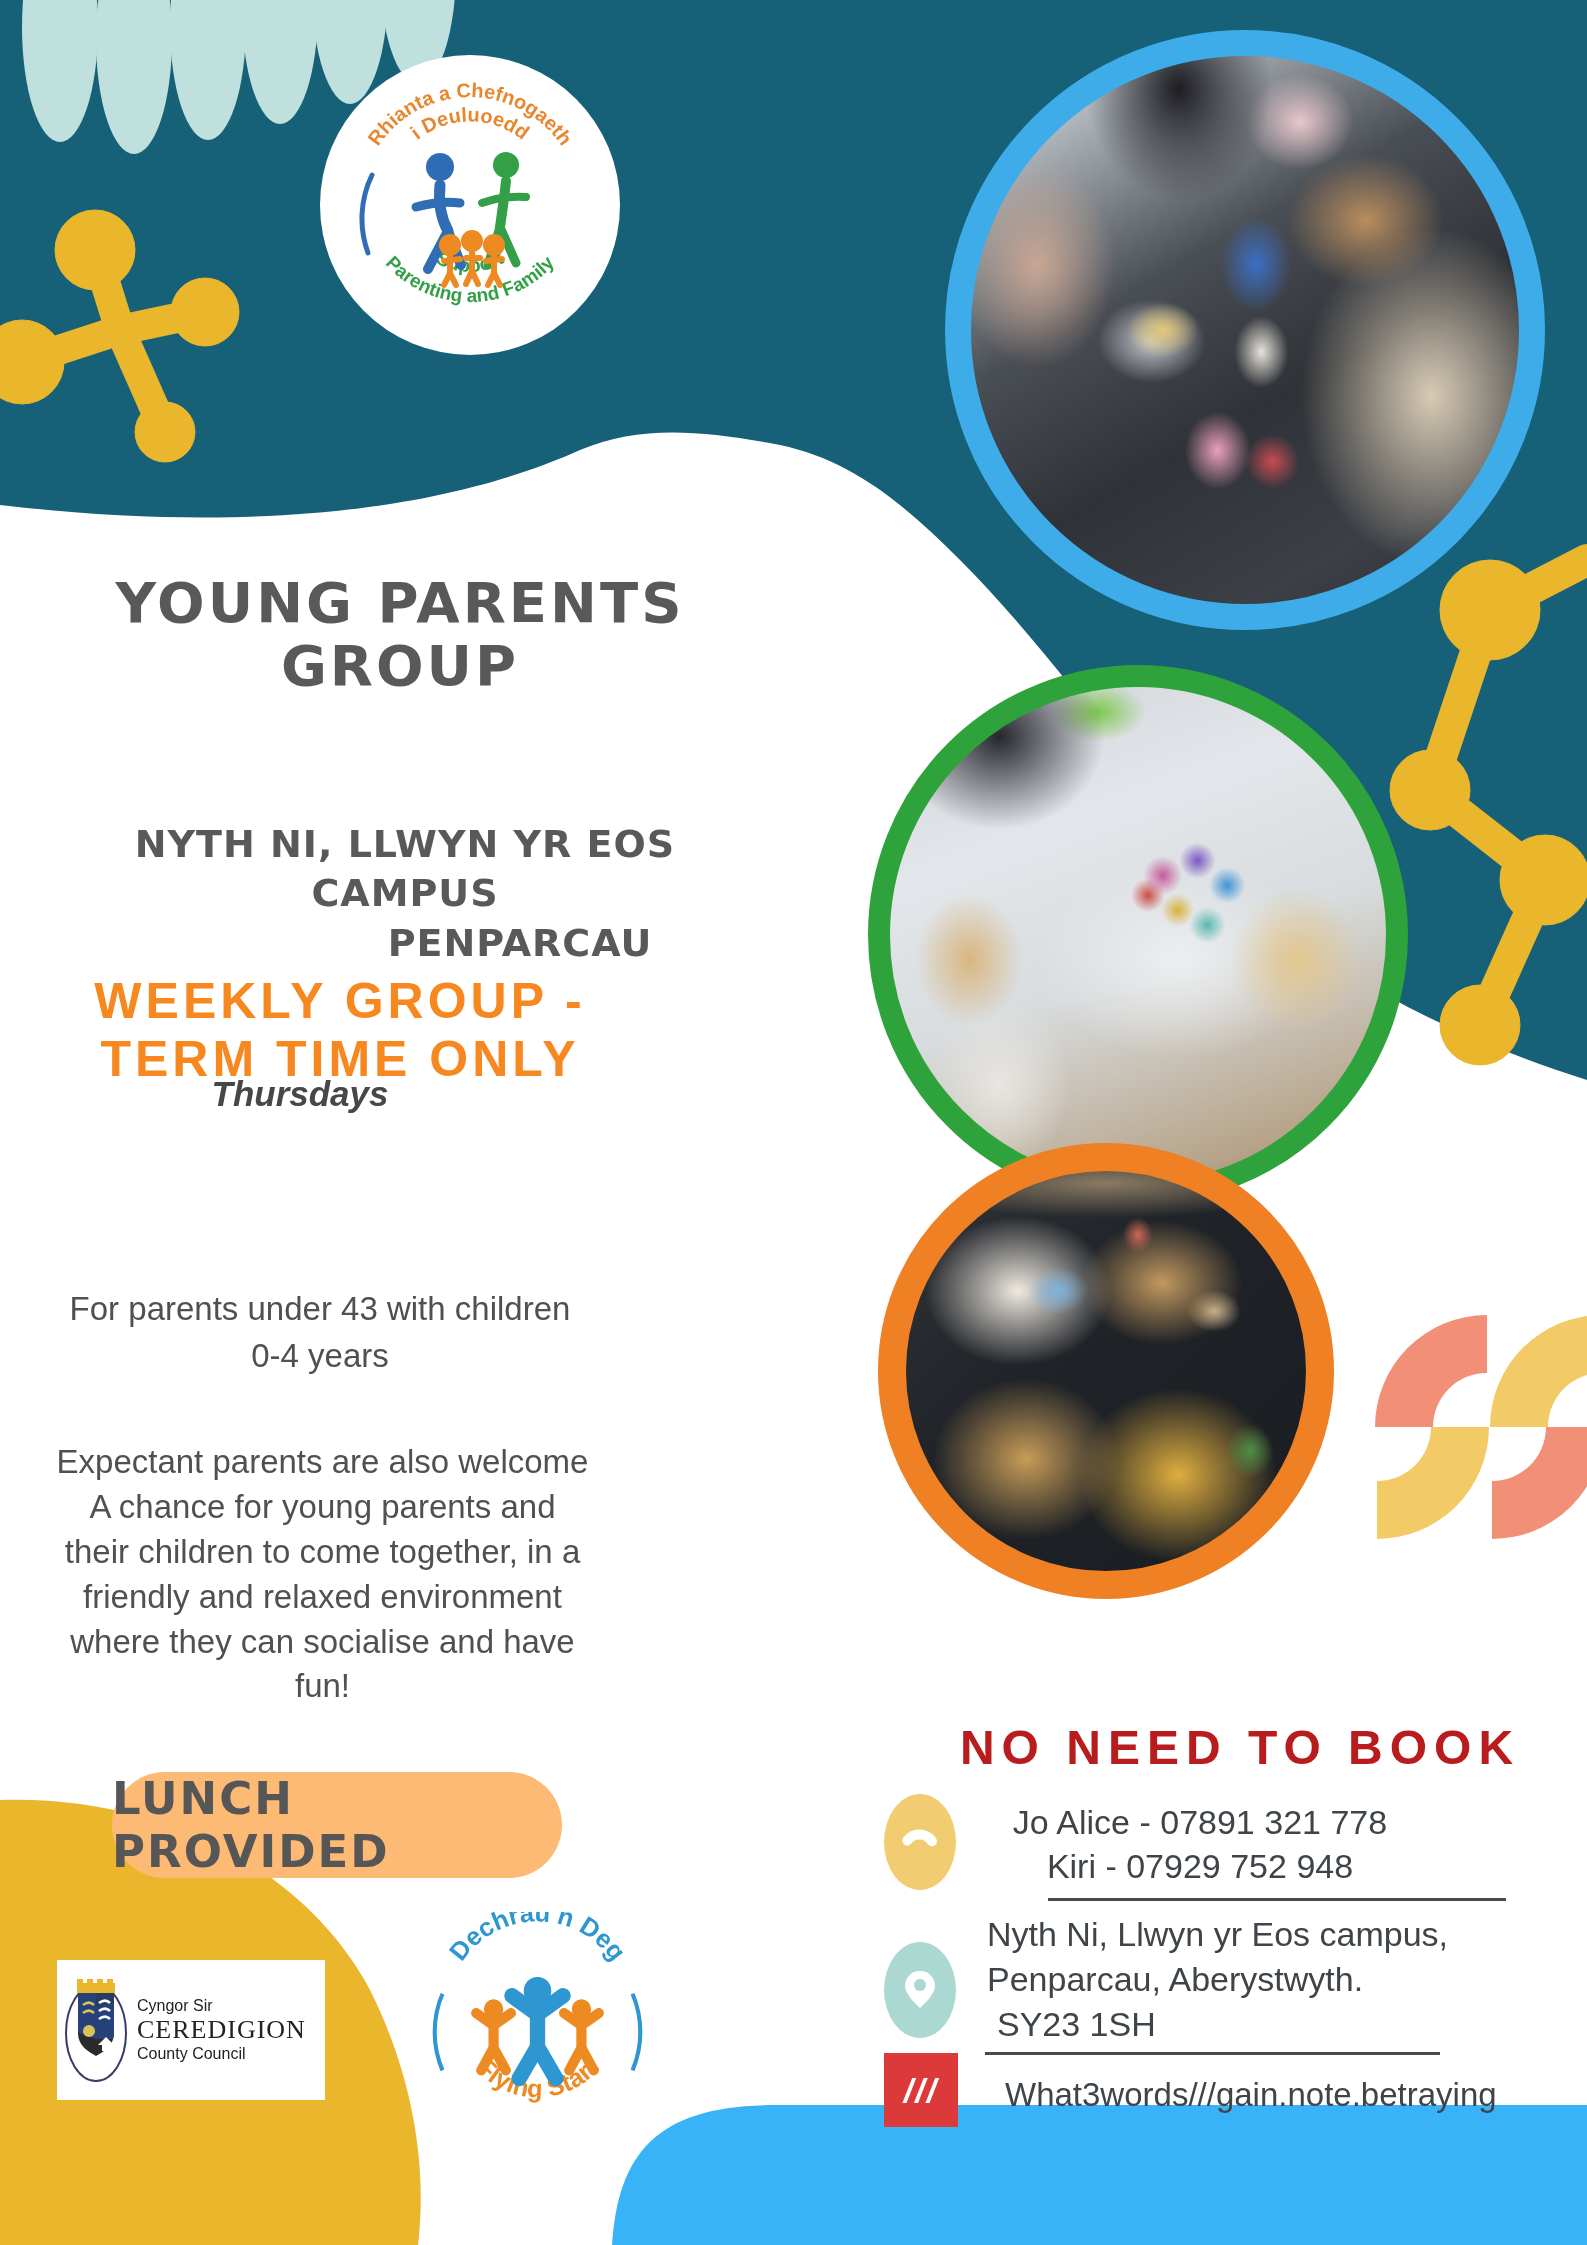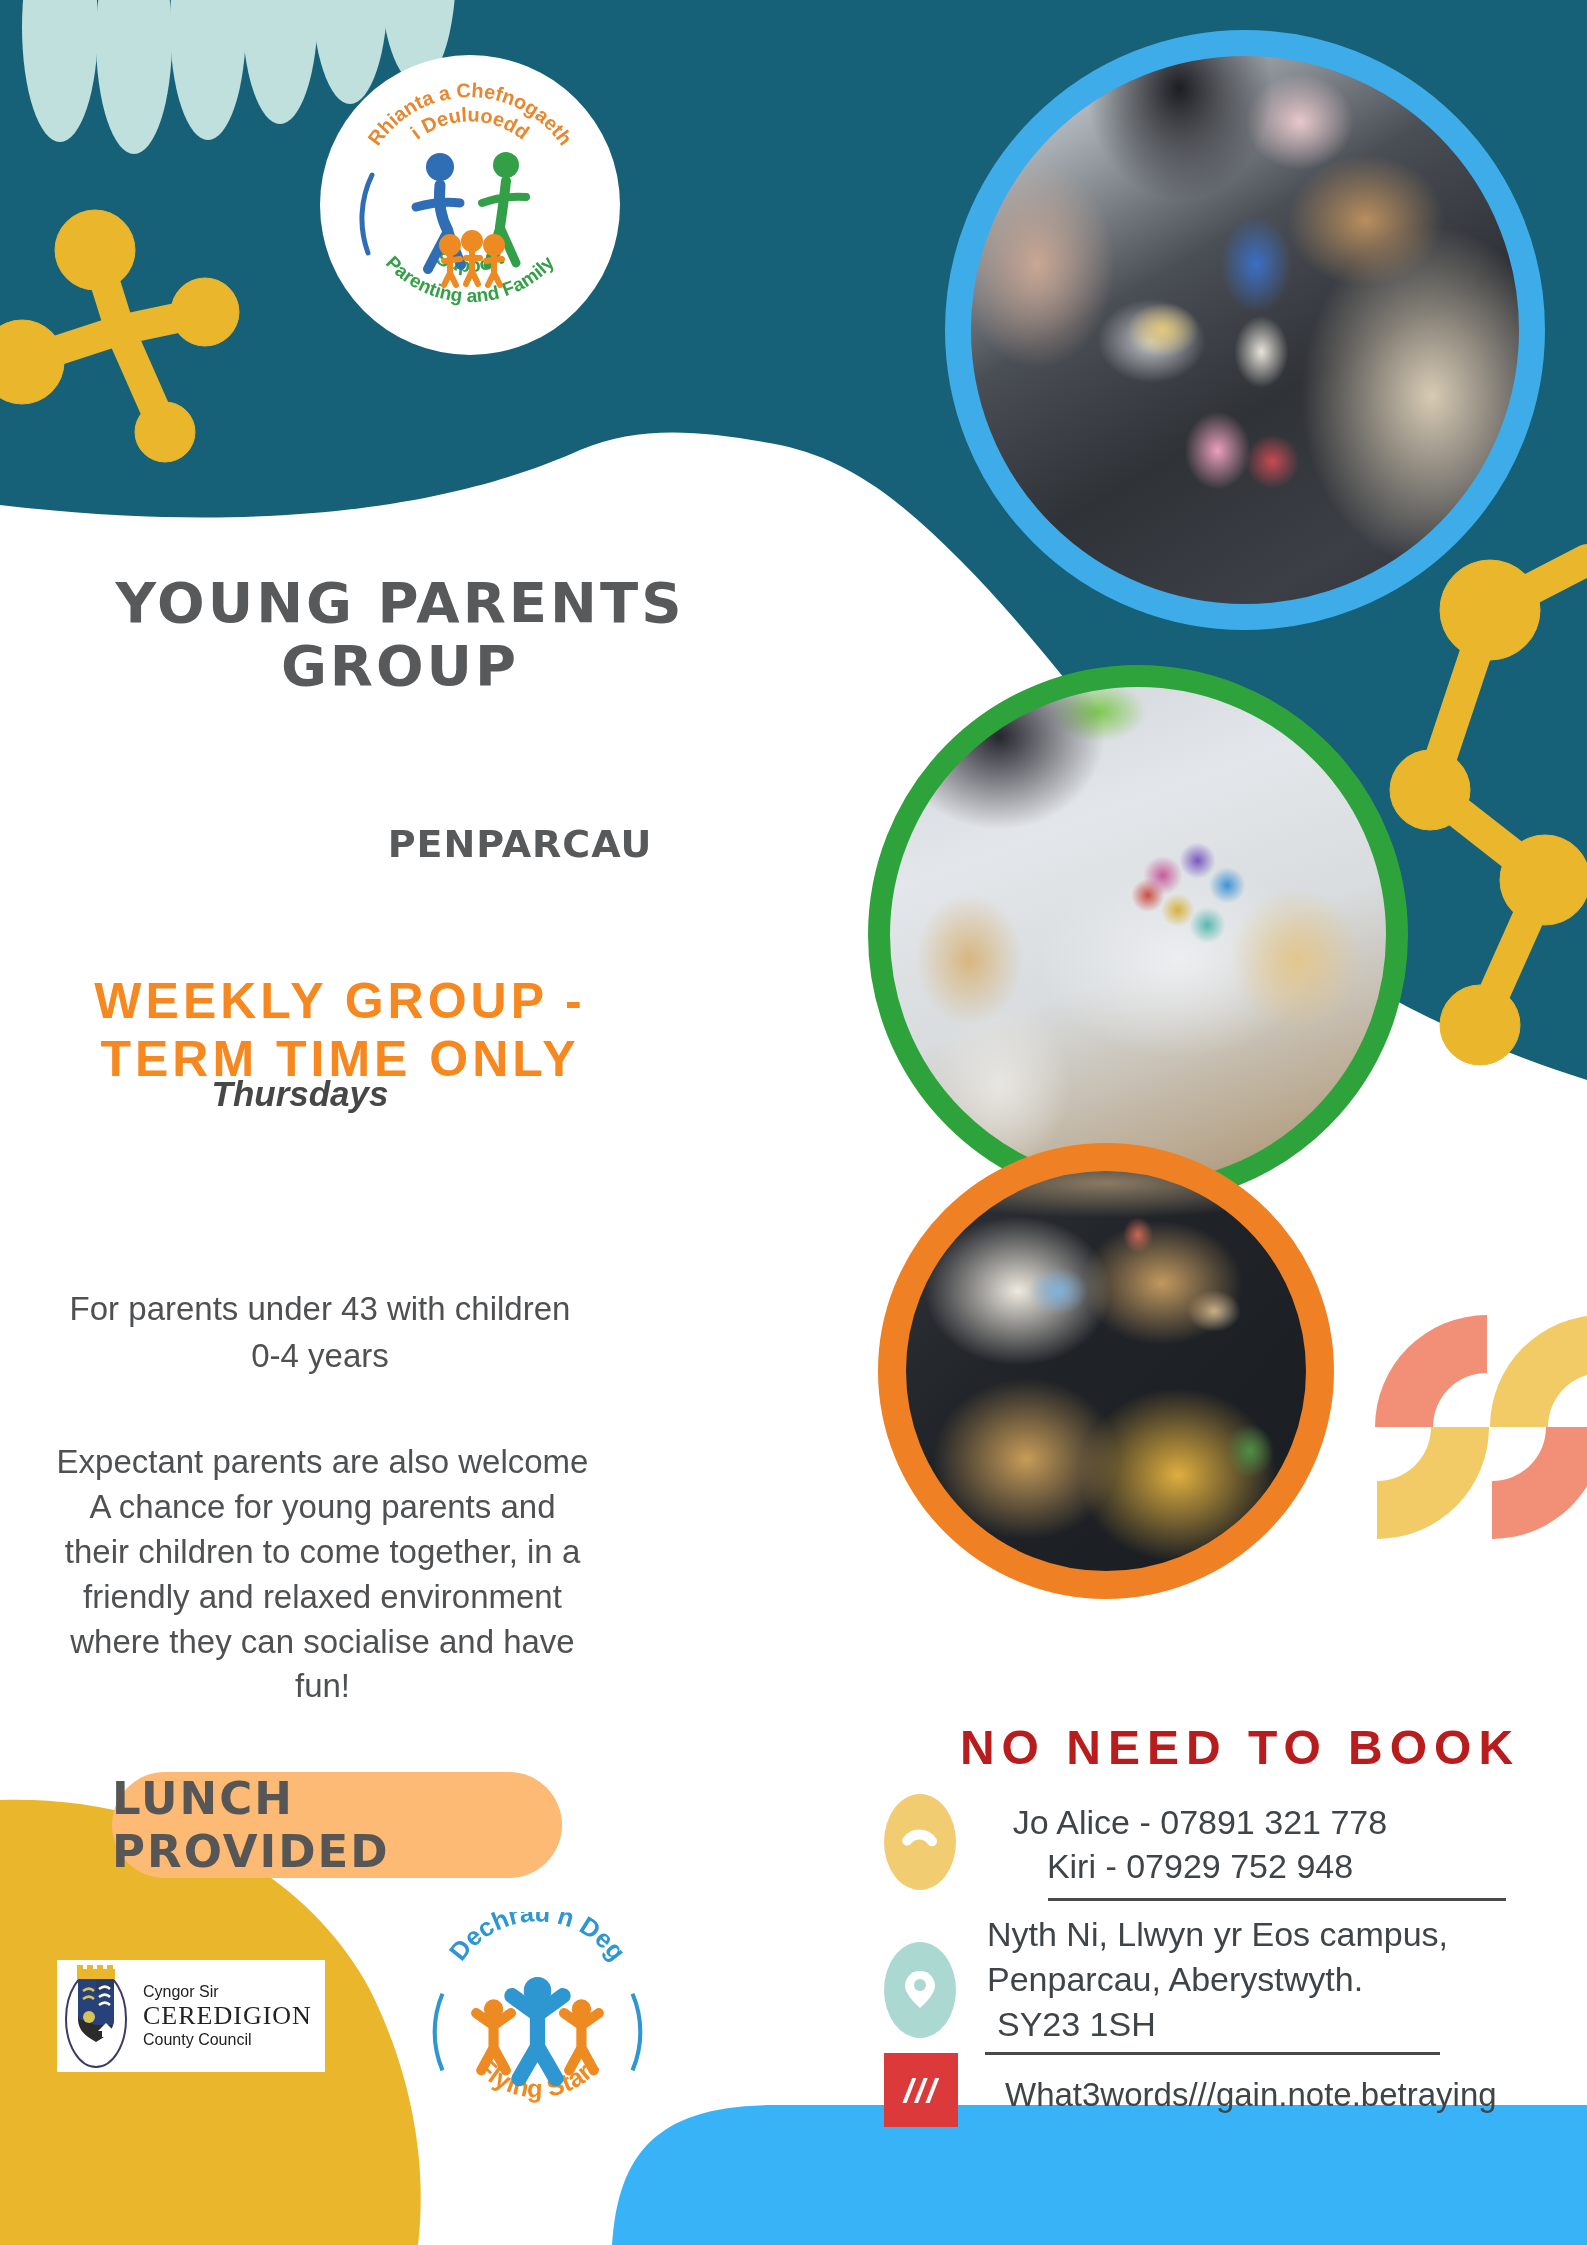--- a/index.html
+++ b/index.html
@@ -81,22 +81,22 @@
   #w3w-icon span{color:#fff;font-weight:800;font-style:italic;font-size:34px;letter-spacing:2px;}
   #phones{left:975px;top:1800px;width:450px;color:#3F4448;font-size:34px;line-height:1.3;z-index:2;}
   .divider{position:absolute;height:3px;background:#4a4a4a;z-index:2;}
   #divider-1{left:1048px;top:1898px;width:458px;}
   #divider-2{left:985px;top:2052px;width:455px;}
   #address{left:975px;top:1912px;width:560px;color:#3F4448;font-size:34px;line-height:1.32;
       text-align:left;z-index:2;margin-left:12px;}
   #address .pad{padding-left:10px;}
   #w3w-text{left:1005px;top:2076px;width:600px;color:#3F4448;font-size:33px;text-align:left;z-index:2;}
   
-  #council-card{left:57px;top:1960px;width:268px;height:112px;background:#ffffff;z-index:2;
-      display:flex;align-items:center;gap:16px;padding:0 8px;box-sizing:border-box;}
+  #council-card{left:57px;top:1960px;width:268px;height:140px;background:#ffffff;z-index:2;
+      display:flex;align-items:center;gap:10px;padding:0 8px;box-sizing:border-box;}
   #council-text{color:#222;line-height:1.15;}
   #council-text .l1{font-size:16px;}
   #council-text .l2{font-size:26px;letter-spacing:1px;font-family:"Liberation Serif",serif;}
   #council-text .l3{font-size:16px;}
   #flyingstart-logo{left:420px;top:1912px;width:235px;height:235px;z-index:2;}
   svg text{font-family:"Liberation Sans","DejaVu Sans",sans-serif;}
 </style>
 </head>
 <body>
 
@@ -199,20 +199,21 @@
   <div id="photo-baking" class="photo"></div>
   <div id="photo-painting" class="photo"></div>
   <div id="photo-sensory" class="photo"></div>
 
   <div id="title" class="abs c">
     <div>YOUNG PARENTS</div>
     <div>GROUP</div>
   </div>
 
   <div id="venue" class="abs c">
+    <div>NYTH NI, LLWYN YR EOS CAMPUS</div>
     <div class="indent">PENPARCAU</div>
   </div>
 
   <div id="weekly" class="abs c">
     <div>WEEKLY GROUP -</div>
     <div>TERM TIME ONLY</div>
   </div>
 
   <div id="when" class="abs c">
     <div>Thursdays</div>

